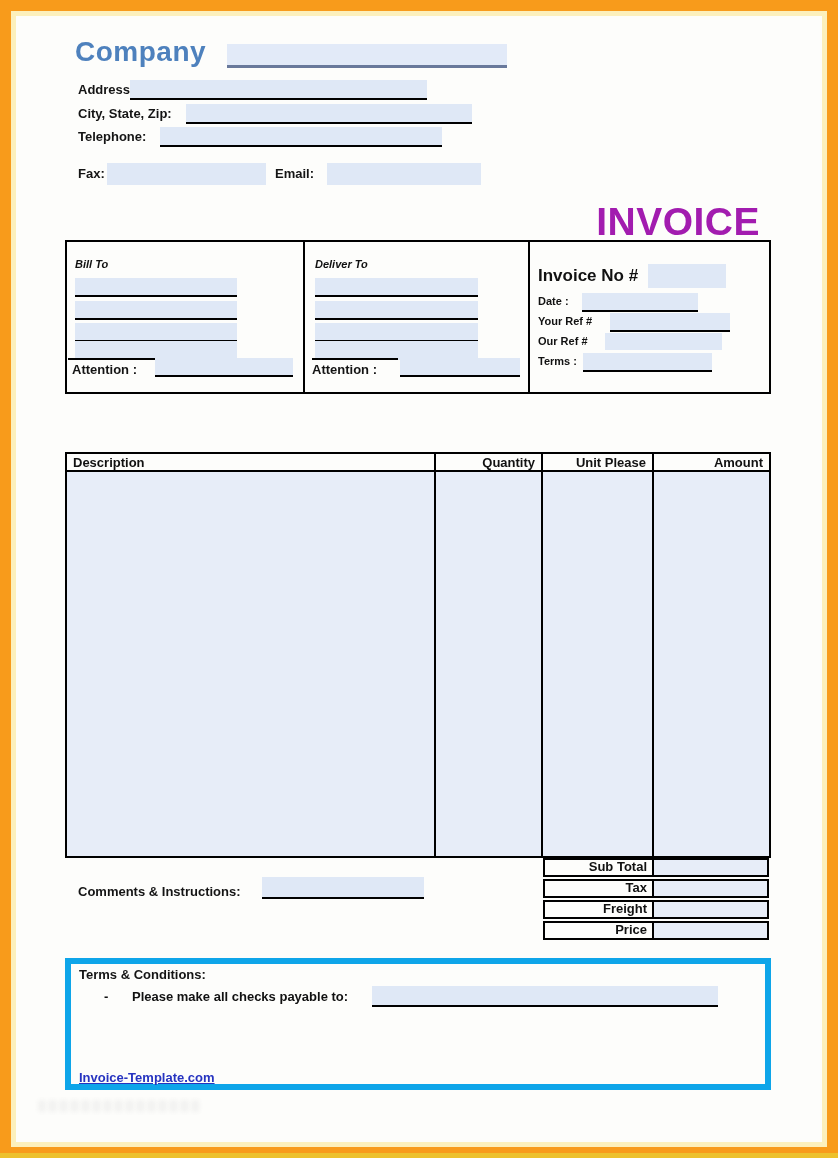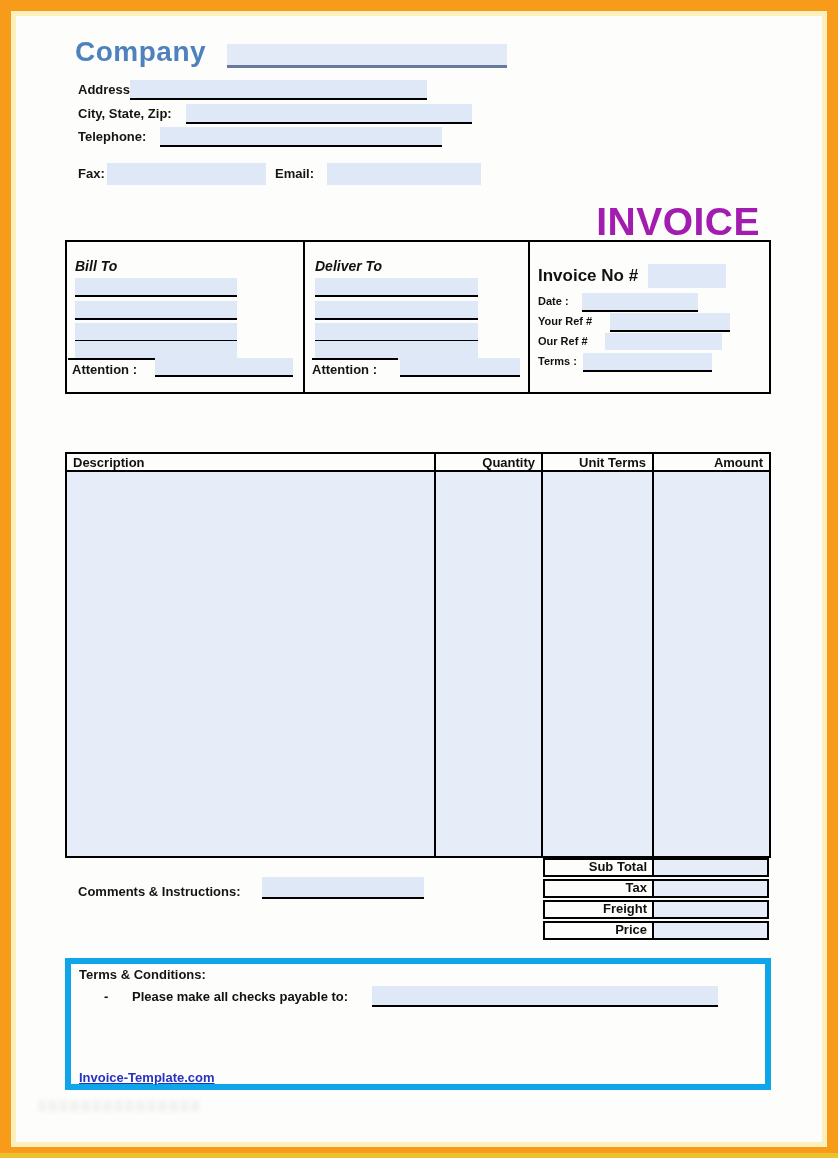--- a/index.html
+++ b/index.html
@@ -30,21 +30,21 @@
     background: #DFE8F6;
   }
   .u2 { border-bottom: 2px solid #000; }
   
   .company-title { left: 59px; top: 20px; font-size: 28px; font-weight: bold; color: #4E81BD; letter-spacing: 0.5px; }
   .company-field { left: 211px; top: 28px; width: 280px; height: 24px; background: #E2EAF8; border-bottom: 3px solid #69799B; }
   .invoice-heading { top: 148px; right: 62px; font-size: 39px; font-weight: 800; color: #a21caf; letter-spacing: 0.5px; margin-top: 36px; }
   
   .top-box { left: 49px; top: 224px; width: 706px; height: 154px; border: 2px solid #000; background: #FDFDFB; }
   .vdiv { top: 0; width: 2px; height: 150px; background: #000; }
-  .panel-heading { font-size: 14px; font-weight: bold; font-style: italic; }
+  .panel-heading { font-size: 11px; font-weight: bold; font-style: italic; }
   .addr-row { width: 162px; height: 19px; background: #DFE8F6; }
   .short-underline { height: 2px; background: #000; }
   .att-field { height: 19px; background: #DFE8F6; border-bottom: 2px solid #000; }
   .info-lbl { font-size: 11px; font-weight: bold; white-space: nowrap; }
   
   .items-table {
     left: 49px; top: 436px; width: 706px; height: 406px;
     border: 2px solid #000; background: #FDFDFB;
     display: grid;
     grid-template-columns: 369px 107px 111px 115px;
@@ -143,21 +143,21 @@
     <div class="abs info-lbl" style="left:471px; top:93px;">Our Ref #</div>
     <div class="abs field" style="left:538px; top:91px; width:117px; height:17px;"></div>
 
     <div class="abs info-lbl" style="left:471px; top:113px;">Terms :</div>
     <div class="abs field u2" style="left:516px; top:111px; width:129px; height:19px;"></div>
   </div>
 
   <div class="abs items-table">
     <div class="th">Description</div>
     <div class="th num">Quantity</div>
-    <div class="th num">Unit Terms</div>
+    <div class="th num">Unit Please</div>
     <div class="th num last">Amount</div>
     <div class="td"></div>
     <div class="td"></div>
     <div class="td"></div>
     <div class="td last"></div>
   </div>
 
   <div class="abs totals-row" style="top:842px;">
     <div class="totals-label">Sub Total</div>
     <div class="totals-value"></div>

